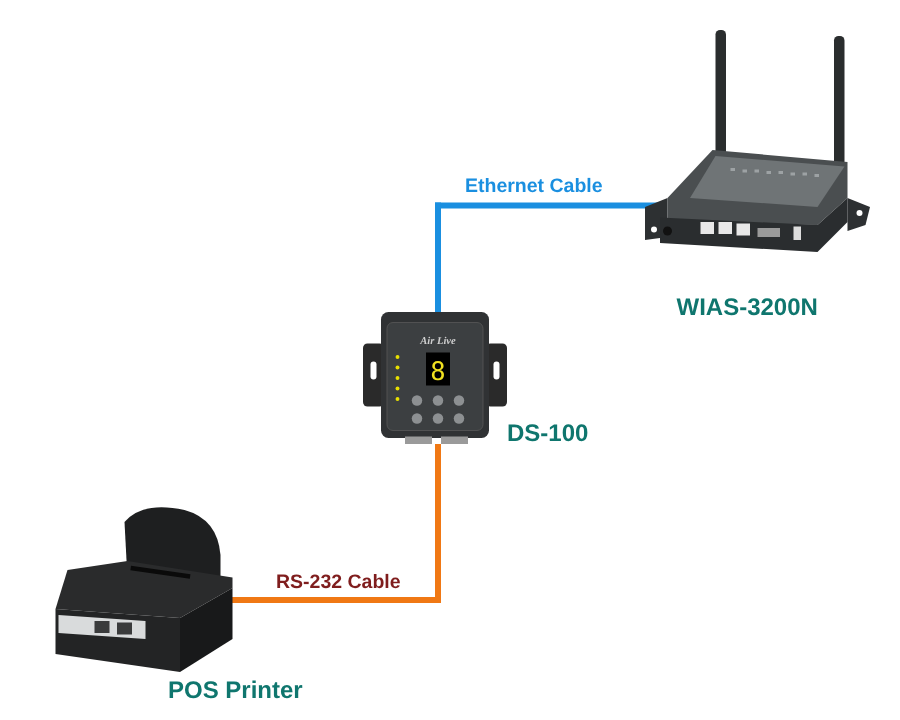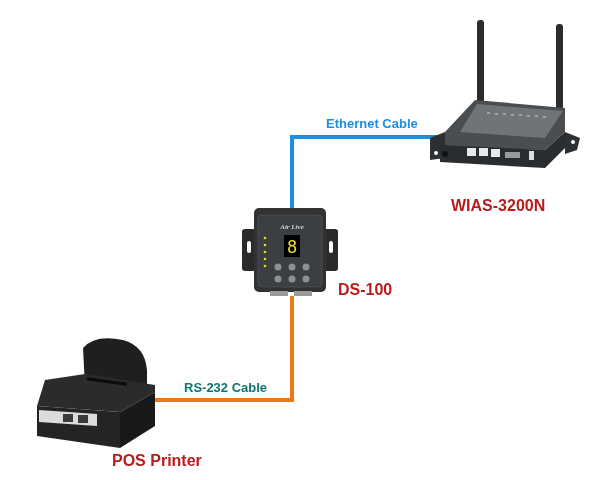--- a/index.html
+++ b/index.html
@@ -1,32 +1,32 @@
 <!DOCTYPE html>
 <html><head>
 <meta charset="utf-8">
 <style>
   html, body { margin:0; padding:0; background:#ffffff; }
   body { width:600px; height:480px; position:relative; overflow:hidden; font-family:"Liberation Sans", sans-serif; }
   .cable { position:absolute; }
   .label { position:absolute; font-weight:bold; white-space:nowrap; }
   .cable-label { font-size:13px; }
-  .device-label { font-size:16px; color:#b91c1c; }
+  .device-label { font-size:16px; color:#0f766e; }
   svg { position:absolute; overflow:visible; }
 </style>
 </head>
 <body>
 
 <div class="cable" style="left:290px;top:135px;width:4px;height:78px;background:#1a8fe0;"></div>
 <div class="cable" style="left:290px;top:135px;width:152px;height:4px;background:#1a8fe0;"></div>
-<div class="label cable-label" style="left:298px;top:116px;color:#1a8fe0;padding-left:28px;">Ethernet Cable</div>
+<div class="label cable-label" style="left:282px;top:116px;color:#1a8fe0;padding-left:28px;">Ethernet Cable</div>
 
 <div class="cable" style="left:290px;top:296px;width:4px;height:106px;background:#f07814;"></div>
 <div class="cable" style="left:152px;top:398px;width:142px;height:4px;background:#f07814;"></div>
-<div class="label cable-label" style="left:184px;top:380px;color:#0f766e;">RS-232 Cable</div>
+<div class="label cable-label" style="left:184px;top:380px;color:#7f1d1d;">RS-232 Cable</div>
 
 <svg style="left:425px;top:20px;" width="165" height="160">
 
   <rect x="52" y="0" width="7" height="105" rx="3" fill="#2a2d2e"></rect>
   <rect x="131" y="4" width="7" height="100" rx="3" fill="#2a2d2e"></rect>
 
   <polygon points="5,118 20,112 20,138 5,140" fill="#2d3032"></polygon>
   <polygon points="140,112 155,118 152,130 140,134" fill="#2d3032"></polygon>
 
   <polygon points="20,112 50,80 140,88 140,112 120,130 20,128" fill="#4a4e50"></polygon>

